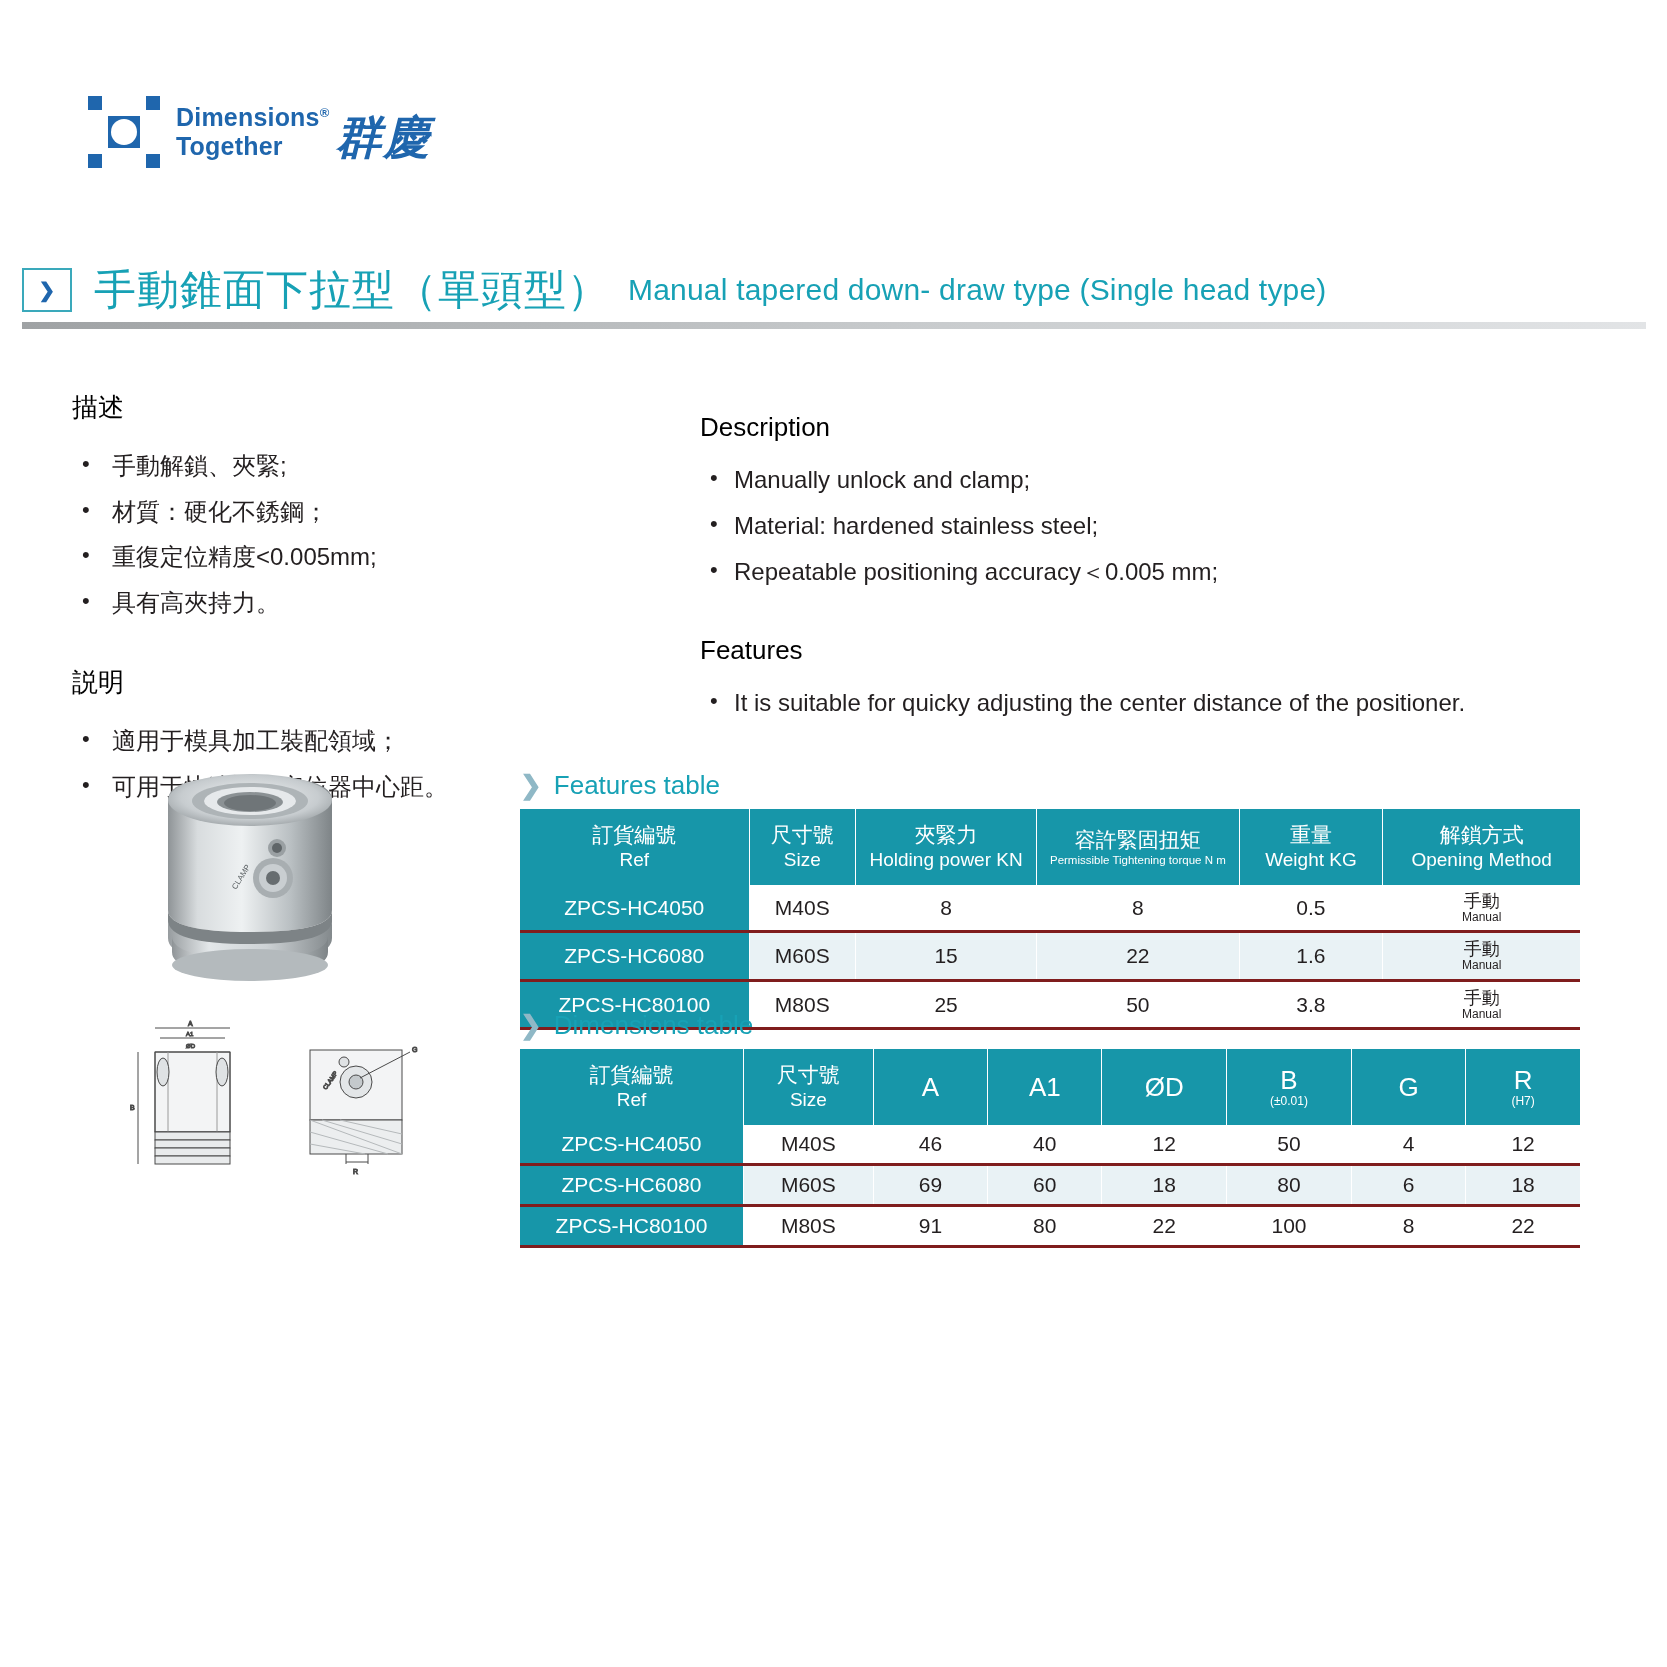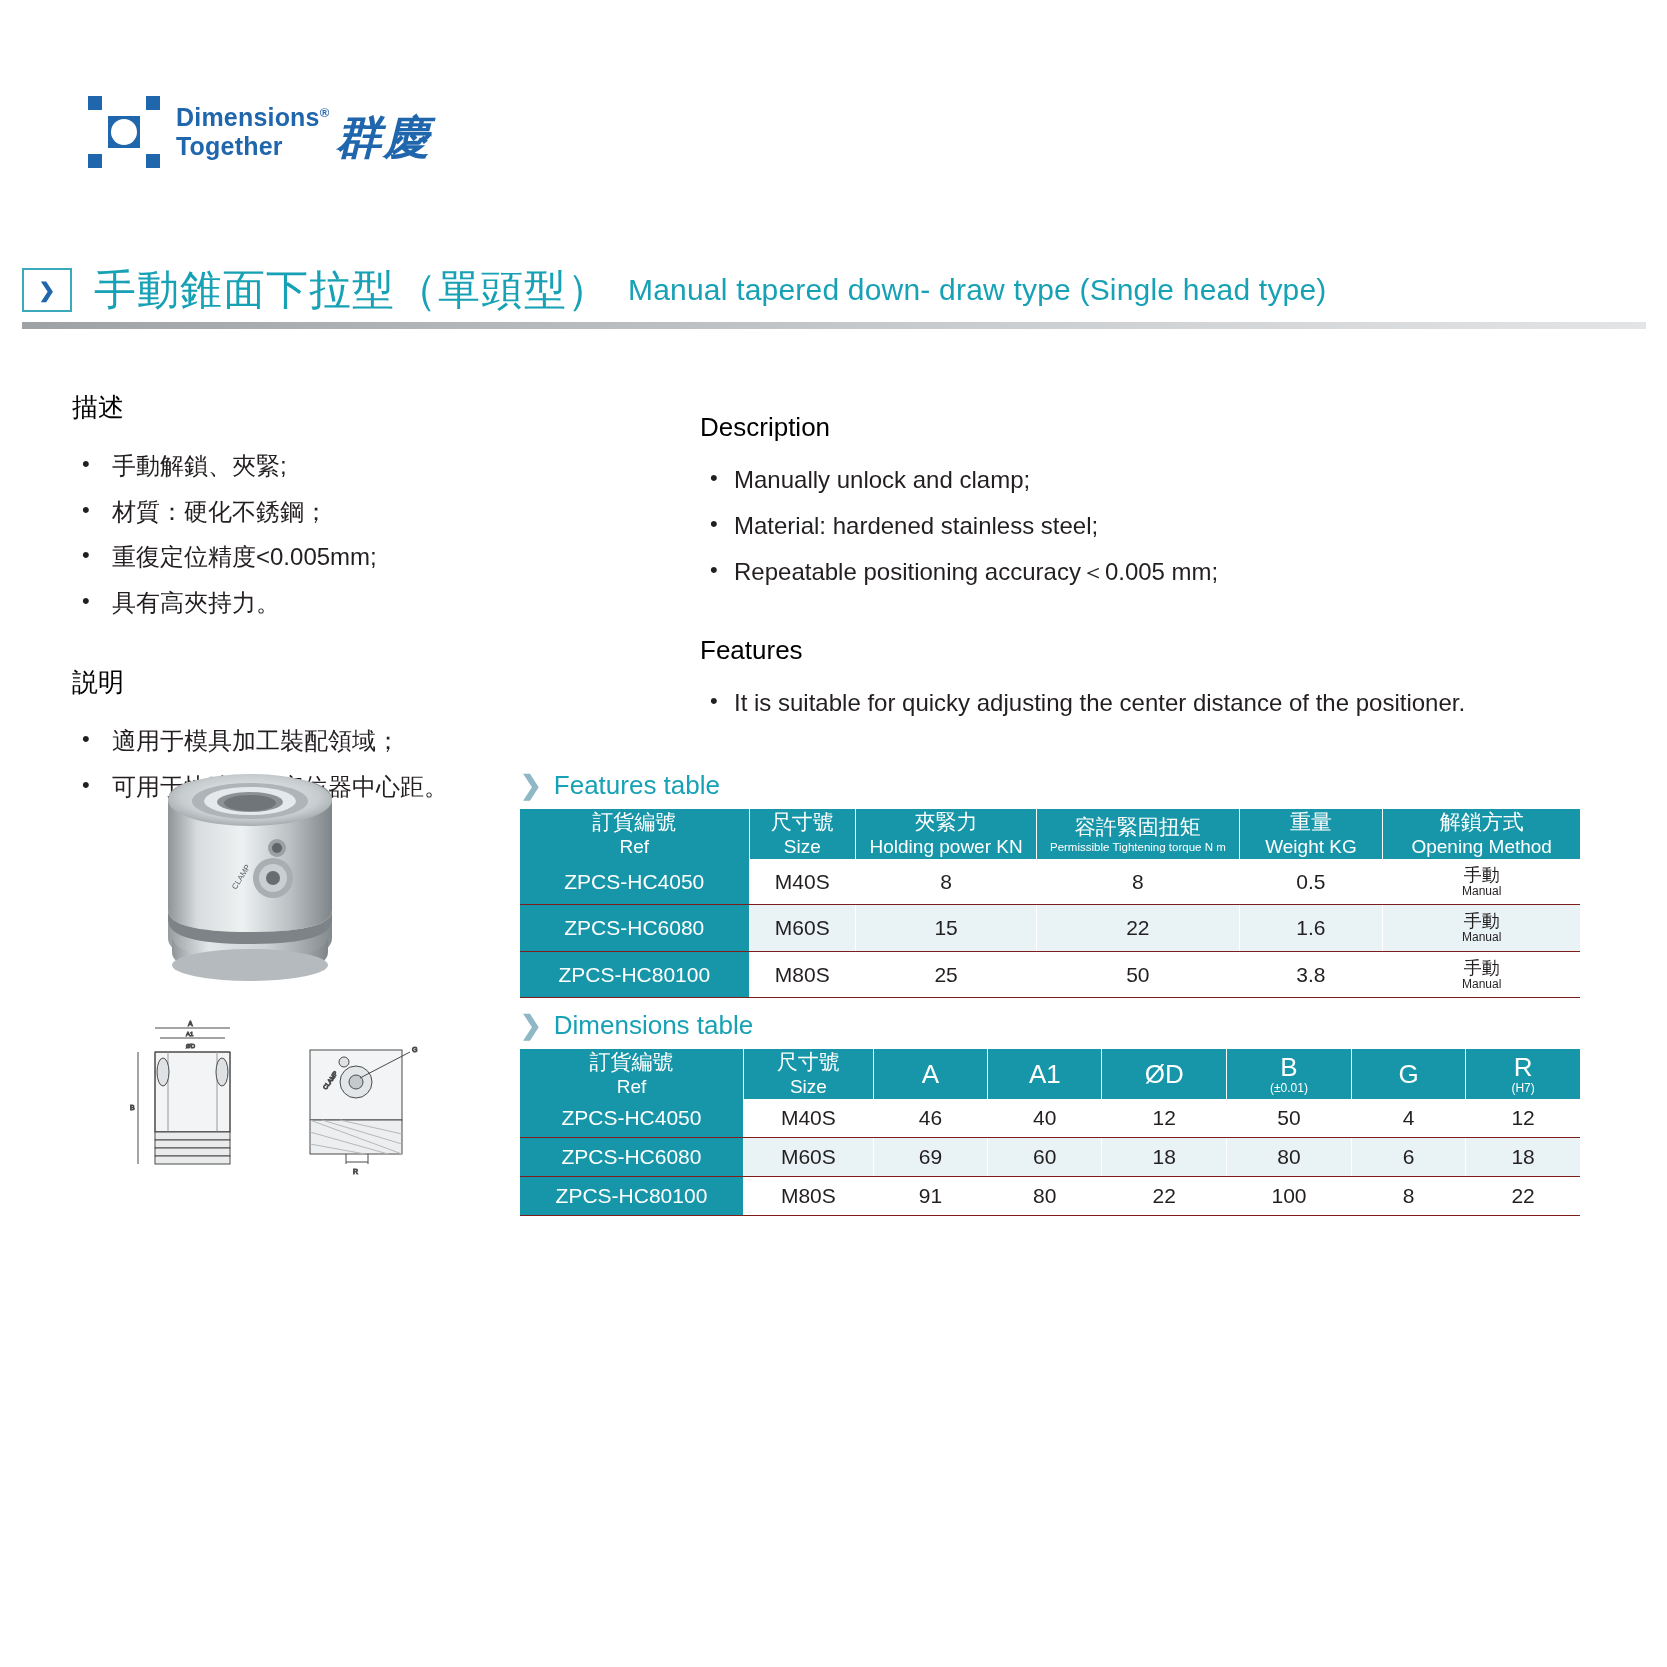--- a/index.html
+++ b/index.html
@@ -205,37 +205,37 @@
   table {
     border-collapse: collapse;
     width: 100%;
     table-layout: fixed;
   }
   th {
     background: #1796a9;
     color: #ffffff;
     font-weight: normal;
     border-right: 1px solid #ffffff;
-    padding: 0 2px;
+    padding: 13px 2px;
     text-align: center;
     vertical-align: middle;
   }
   th:last-child { border-right: none; }
   .th-cn { font-size: 21px; display: block; line-height: 1.25; }
   .th-en { font-size: 19px; display: block; line-height: 1.25; }
   .th-en.tiny { font-size: 11.5px; }
   .th-big { font-size: 26px; display: block; line-height: 1.1; }
   .th-sub { font-size: 12px; display: block; line-height: 1.1; }
   td {
     text-align: center;
     font-size: 21px;
     color: #231f20;
     padding: 7px 2px;
     border-right: 1px solid #ffffff;
-    border-bottom: 1px solid #7f1d1d;
+    border-bottom: 3px solid #7f1d1d;
   }
   td:last-child { border-right: none; }
   td.ref {
     background: #1796a9;
     color: #ffffff;
   }
   tbody tr { background: #ffffff; }
   tbody tr.alt { background: #e9f2f5; }
   .cell-stack { line-height: 1.05; }
   .cell-stack .cn { font-size: 18px; display: block; }

